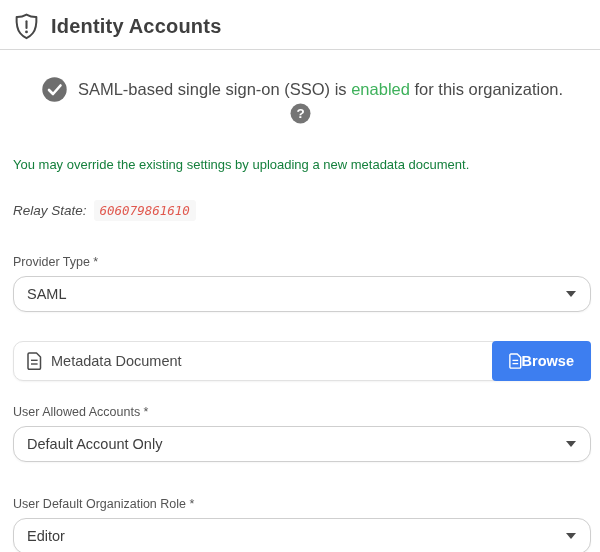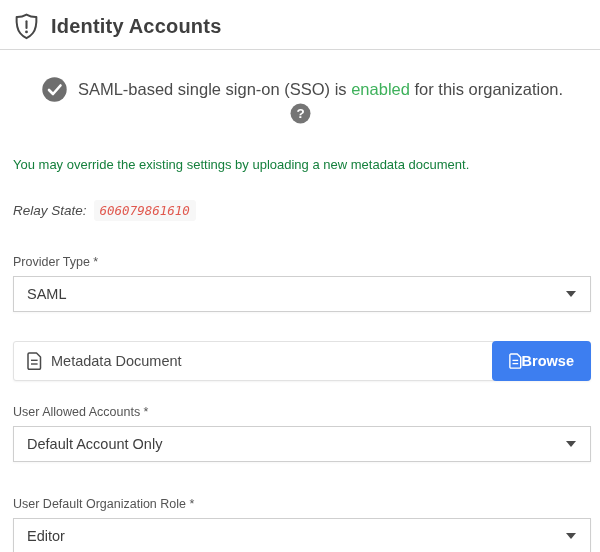--- a/index.html
+++ b/index.html
@@ -46,40 +46,40 @@
     padding: 3px 6px;
     border-radius: 3px;
     margin-left: 7px;
   }
 
   
   .form-group { margin-top: 34px; }
   .form-label { font-size: 12.5px; color: #545454; display: block; margin-bottom: 7px; }
   .select-box {
     height: 36px; width: 100%;
-    border: 1px solid #cfcfcf; border-radius: 0;
+    border: 1px solid #cfcfcf; border-radius: 13px;
     background: #ffffff;
     display: flex; align-items: center; justify-content: space-between;
     padding: 0 14px 0 13px;
     font-size: 14.5px; color: #3e3e3e;
     cursor: pointer;
     box-shadow: 0 1px 2px rgba(0,0,0,0.04);
   }
   .caret-down {
     width: 0; height: 0;
     border-left: 5px solid transparent;
     border-right: 5px solid transparent;
     border-top: 6px solid #4a4a4a;
   }
 
   
   .file-group {
     margin-top: 29px;
     height: 40px; width: 100%;
-    border: 1px solid #e2e2e2; border-radius: 3px;
+    border: 1px solid #e2e2e2; border-radius: 10px;
     background: #ffffff;
     display: flex; align-items: center; justify-content: space-between;
     box-shadow: 0 1px 2px rgba(0,0,0,0.05);
   }
   .file-label-wrap {
     display: flex; align-items: center; gap: 9px;
     padding-left: 13px; font-size: 14.5px; color: #4a4a4a;
     cursor: pointer; flex: 1; height: 100%;
   }
   .browse-btn {

